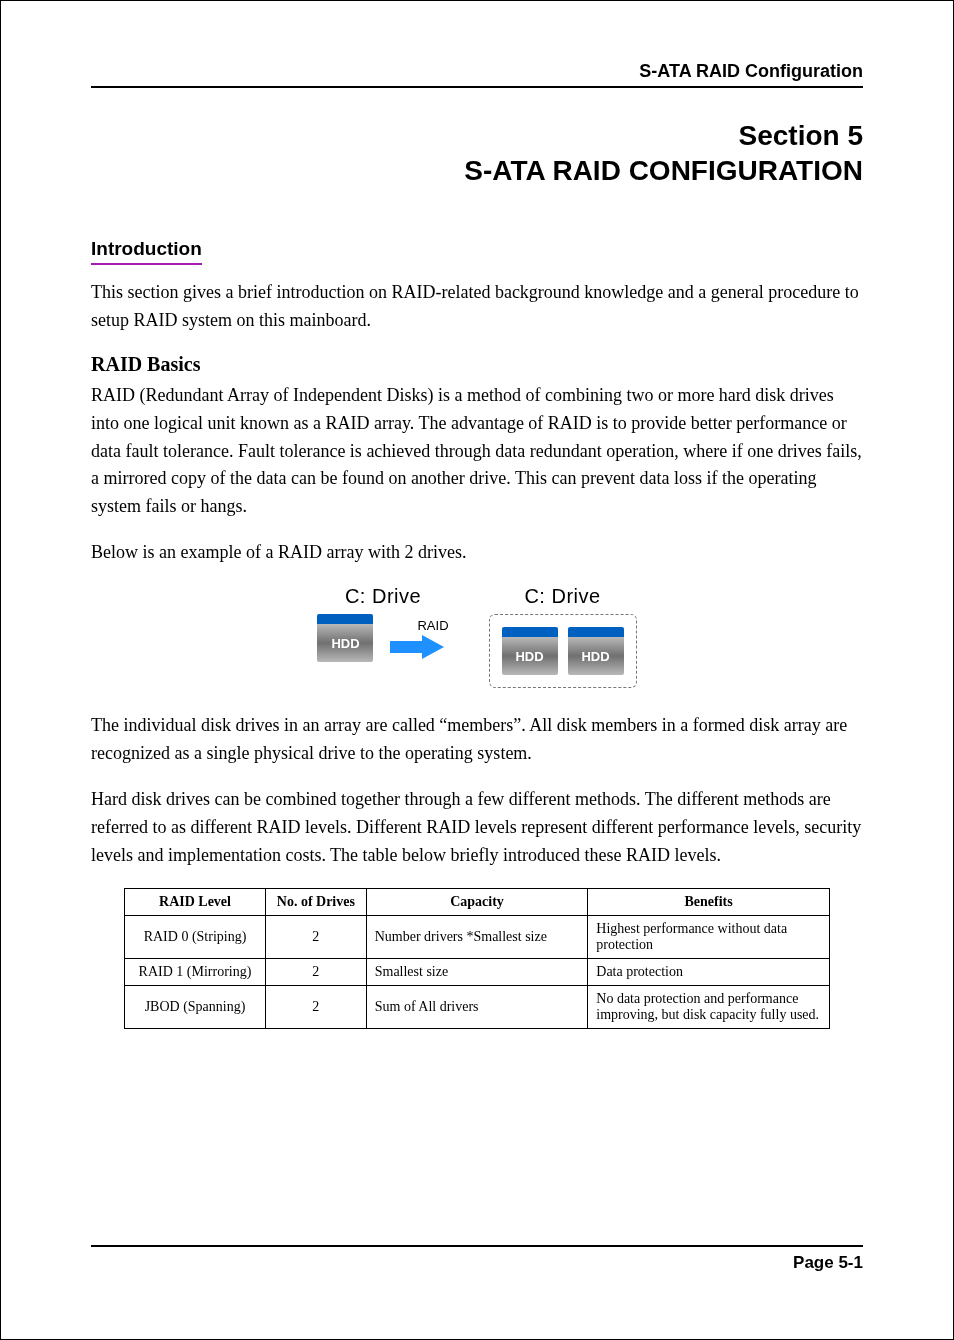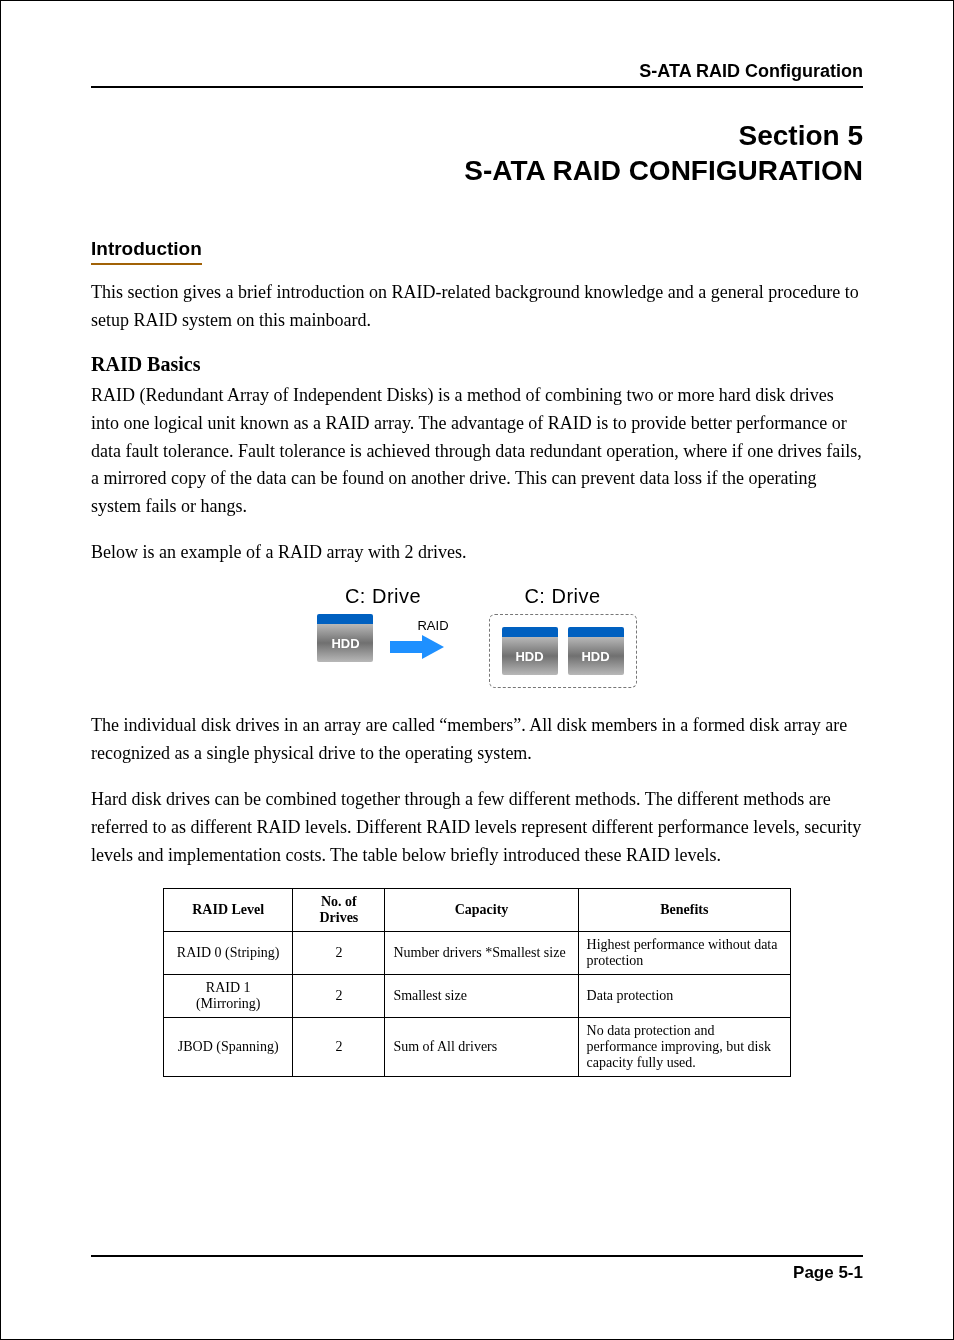--- a/index.html
+++ b/index.html
@@ -30,21 +30,21 @@
     font-weight: 900;
     font-size: 28px;
     margin-bottom: 50px;
     line-height: 1.25;
   }
   .intro-heading {
     display: inline-block;
     font-family: Arial, Helvetica, sans-serif;
     font-weight: 900;
     font-size: 19px;
-    border-bottom: 2px solid #a16207;
+    border-bottom: 2px solid #a21caf;
     padding-bottom: 3px;
     margin-bottom: 14px;
   }
   .body-text {
     font-size: 18px;
     line-height: 1.55;
     margin-bottom: 18px;
   }
   .sub-heading {
     font-weight: bold;
@@ -114,40 +114,40 @@
   .fig-middle-row {
     display:flex;
     align-items:center;
     gap:8px;
   }
   table.raid {
     border-collapse: collapse;
     margin: 8px auto 16px auto;
     font-family: "Times New Roman", Times, serif;
     font-size: 14px;
-    width: 628px;
+    width: 706px;
   }
   table.raid th, table.raid td {
     border: 1px solid #000;
     padding: 5px 8px;
     vertical-align: middle;
   }
   table.raid th {
     font-weight: bold;
     text-align: center;
   }
   .col-level { width: 140px; text-align: center; }
   .col-drives { width: 100px; text-align: center; }
   .col-cap { width: 220px; text-align: left; }
   .col-ben { width: 240px; text-align: left; }
   .footer {
     position: absolute;
     left: 90px;
     right: 90px;
-    bottom: 56px;
+    bottom: 66px;
     border-top: 2px solid #000;
     padding-top: 6px;
     text-align: right;
     font-family: Arial, Helvetica, sans-serif;
     font-weight: bold;
     font-size: 17px;
     margin-top: 28px;
   }
 </style>
 </head>

